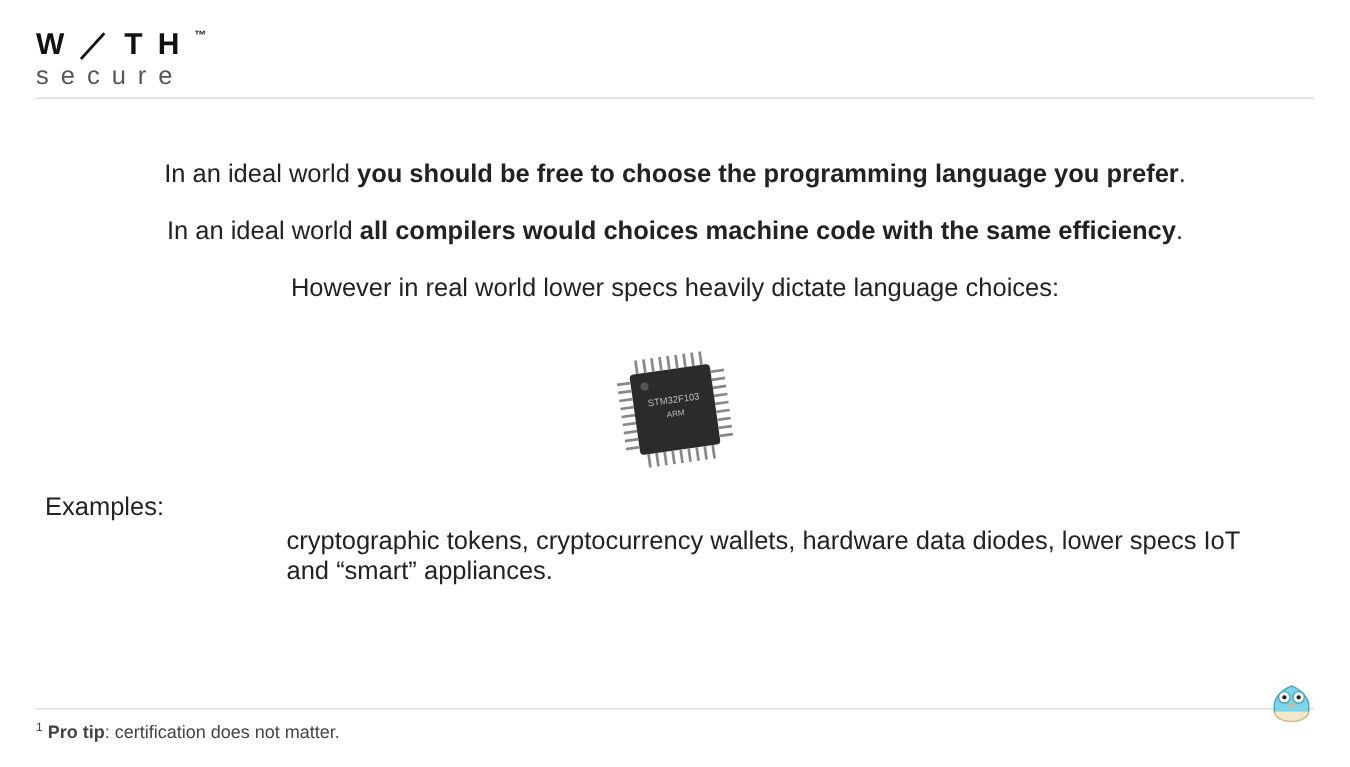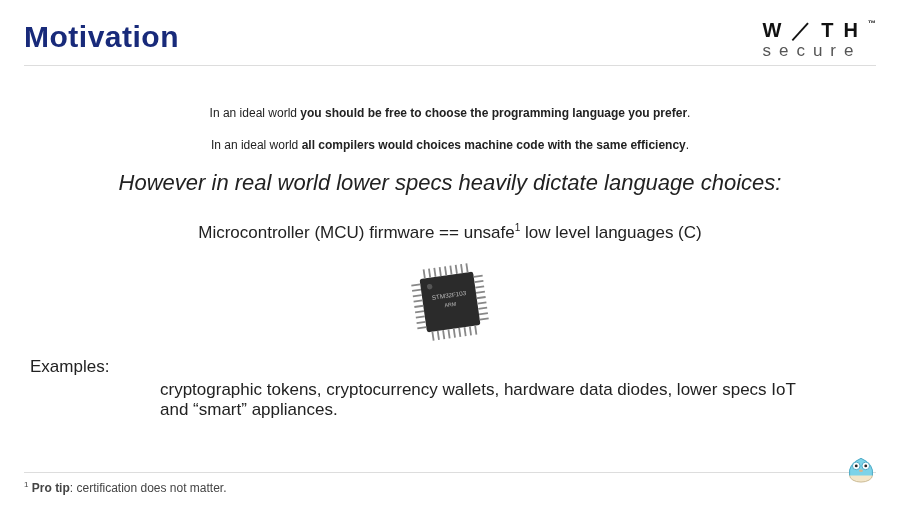--- a/index.html
+++ b/index.html
@@ -52,49 +52,49 @@
     letter-spacing: 8px;
     color: #555;
     margin-top: 2px;
     padding-right: 6px;
   }
   .body {
     text-align: center;
     padding-top: 40px;
   }
   .line1, .line2 {
-    font-size: 12px;
+    font-size: 17px;
     margin-bottom: 18px;
   }
   .line1 b, .line2 b { font-weight: 700; }
   .line3 {
-    font-size: 22px;
+    font-size: 17px;
     margin-top: 15px;
     margin-bottom: 26px;
-    font-style: italic;
   }
   .line4 {
     font-size: 17px;
     margin-bottom: 14px;
   }
   .line4 sup { font-size: 10px; }
   .chip-wrap {
     display: flex;
     justify-content: center;
     margin: 6px 0 10px 0;
   }
   .chip {
     transform: rotate(-8deg);
   }
   .examples {
     display: flex;
     text-align: left;
     font-size: 17px;
     padding: 0 6px;
     margin-top: 6px;
+    gap: 31px;
   }
   .examples .label {
     width: 130px;
   }
   .footer-rule {
     position: absolute;
     left: 24px; right: 24px;
     bottom: 38px;
     border-top: 1px solid #ddd;
   }
@@ -112,44 +112,40 @@
     right: 20px;
     bottom: 24px;
   }
 </style>
 </head>
 <body>
 
 <div class="slide">
 
   <div class="header">
-    <div class="title">Motivation</div>
     <div class="logo">
       <div class="logo-main">
         <span>W／TH</span><span class="tm">™</span>
       </div>
       <div class="logo-sub">secure</div>
     </div>
   </div>
 
   <div class="body">
 
     <div class="line1">
       <span>In an ideal world </span><b>you should be free to choose the programming language you prefer</b><span>.</span>
     </div>
 
     <div class="line2">
       <span>In an ideal world </span><b>all compilers would choices machine code with the same efficiency</b><span>.</span>
     </div>
 
     <div class="line3">However in real world lower specs heavily dictate language choices:</div>
 
-    <div class="line4">
-      <span>Microcontroller (MCU) firmware  ==  unsafe</span><sup>1</sup><span> low level languages (C)</span>
-    </div>
 
     <div class="chip-wrap">
       <svg class="chip" width="90" height="90" viewBox="0 0 100 100">
         <rect x="20" y="20" width="60" height="60" rx="3" fill="#2b2b2b"></rect>
         <circle cx="30" cy="30" r="3" fill="#555"></circle>
 
         <g stroke="#888" stroke-width="2">
 
           <line x1="26" y1="20" x2="26" y2="10"></line>
             <line x1="32" y1="20" x2="32" y2="10"></line>

